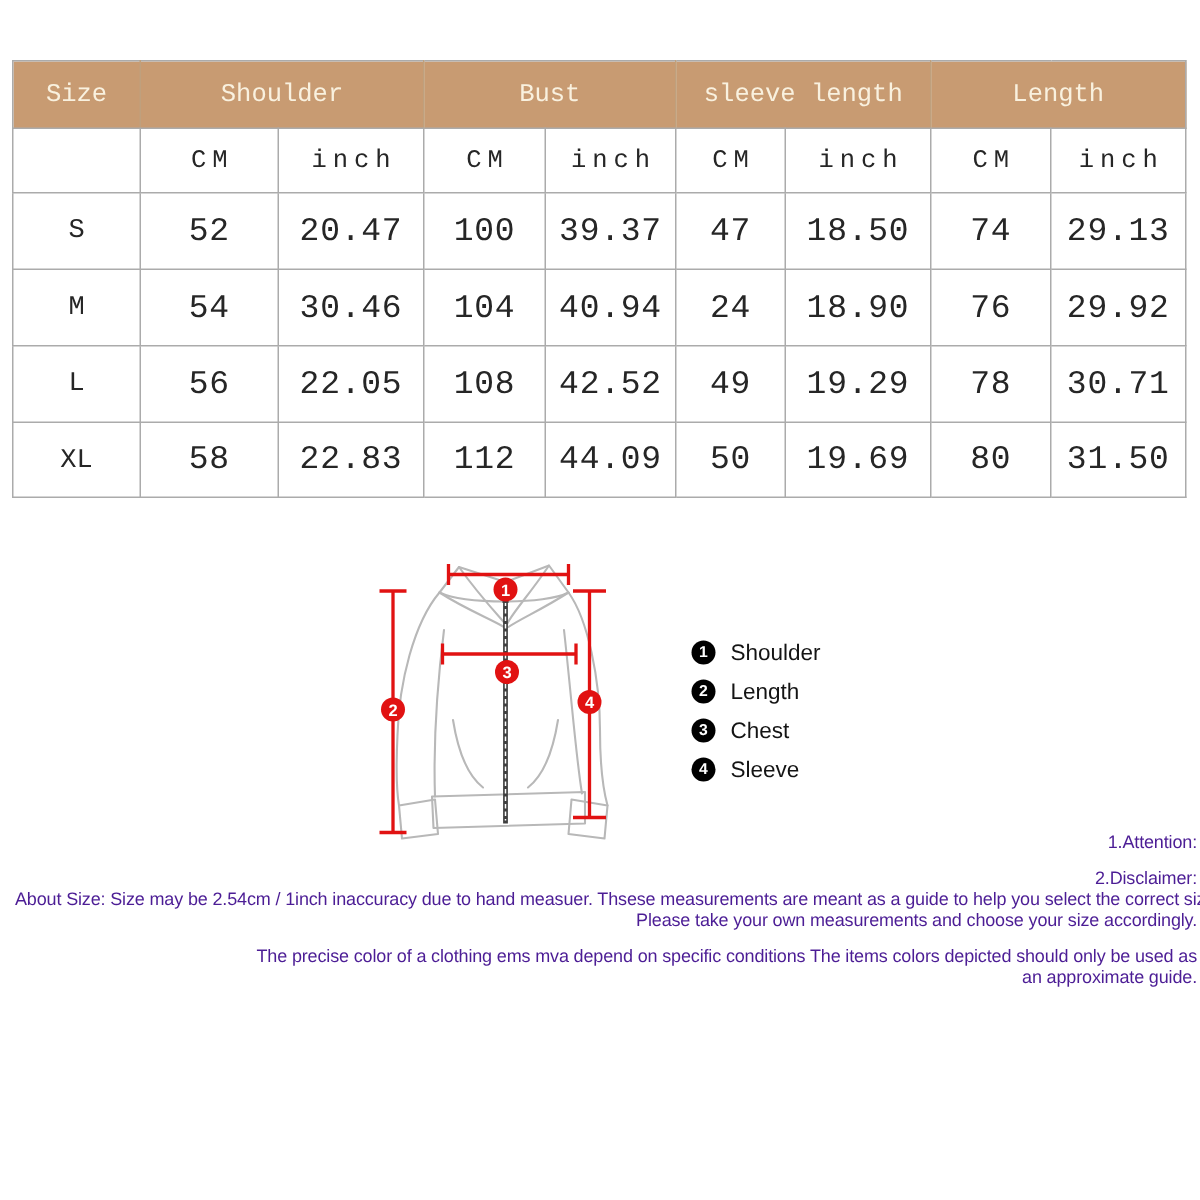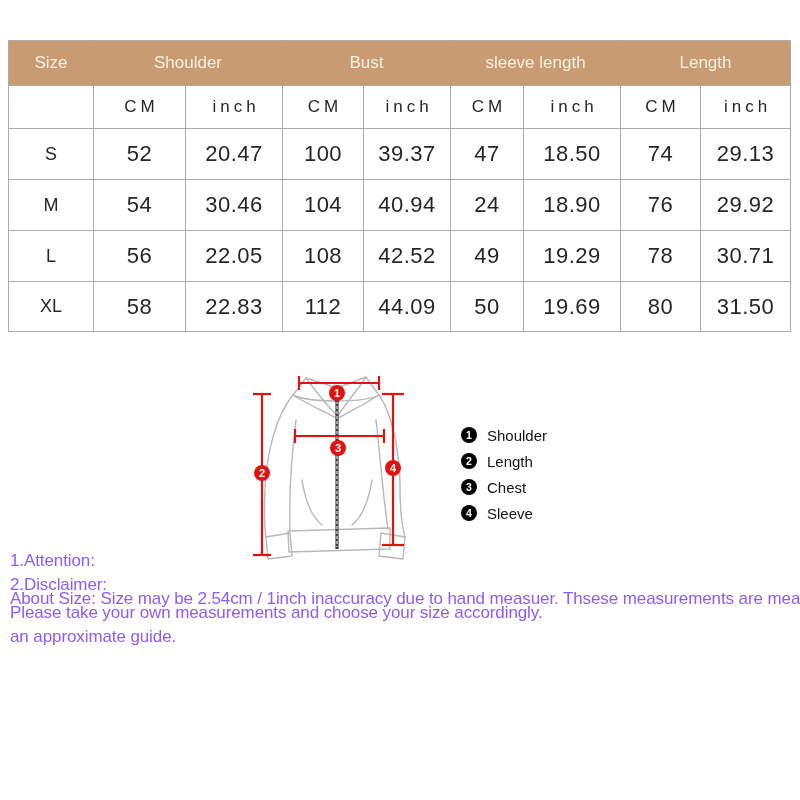--- a/index.html
+++ b/index.html
@@ -7,21 +7,21 @@
     position:relative; width:800px; height:800px; background:#ffffff;
     overflow:hidden; font-family:"Liberation Sans", sans-serif;
   }
 
   
   .size-table {
     position:absolute; left:8px; top:40px; width:782px;
     border-collapse:collapse; table-layout:fixed;
     text-align:center; color:#262626;
   }
-  .size-table th, .size-table td { border:1px solid #ababab; padding:0; font-weight:normal; }
+  .size-table th, .size-table td { border:1px solid #ababab; padding:0; font-weight:normal;font-family:Liberation Mono, monospace; }
   .head-row th {
     background:var(--header-bg, #c89b72);
     color:var(--header-fg, #f9f1df);
     font-size:17px; height:44px;
     border-color:#bfa07d; border-top-color:#ababab;
     border-bottom-color:#ababab;
   }
   .head-row th:first-child { border-left-color:#ababab; }
   .head-row th:last-child { border-right-color:#ababab; }
   .unit-row td { height:42px; font-size:17px; letter-spacing:4px; text-indent:4px; }
@@ -41,21 +41,21 @@
   .legend { position:absolute; left:461px; top:422px; }
   .legend-item { display:flex; align-items:center; height:26px; }
   .legend-num {
     width:16px; height:16px; border-radius:50%; background:#000000; color:#ffffff;
     font-size:10.5px; font-weight:bold; display:flex; align-items:center; justify-content:center;
     margin-right:10px; flex:0 0 auto;
   }
   .legend-label { font-size:15px; color:#141414; }
 
   
-  .notes { position:absolute; left:10px; top:554px; width:788px; font-size:17px; line-height:14px; color:#8b5cf6; }
+  .notes { position:absolute; left:10px; top:554px; width:788px; font-size:12px; line-height:14px; color:#4c1d95;text-align:right; }
   .note-section { margin:0 0 10px 0; }
   .note-line { white-space:nowrap; letter-spacing:-0.1px; }
 </style>
 </head>
 <body>
 
 <div class="page">
 
   <table class="size-table">
     <colgroup>
@@ -228,17 +228,18 @@
   <div class="notes">
     <div class="note-section">
       <div class="note-line">1.Attention:</div>
     </div>
     <div class="note-section">
       <div class="note-line">2.Disclaimer:</div>
       <div class="note-line">About Size: Size may be 2.54cm / 1inch inaccuracy due to hand measuer. Thsese measurements are meant as a guide to help you select the correct size.</div>
       <div class="note-line">Please take your own measurements and choose your size accordingly.</div>
     </div>
     <div class="note-section">
+      <div class="note-line">The precise color of a clothing ems mva depend on specific conditions The items colors depicted should only be used as</div>
       <div class="note-line">an approximate guide.</div>
     </div>
   </div>
 
 </div>
 
 </body></html>

